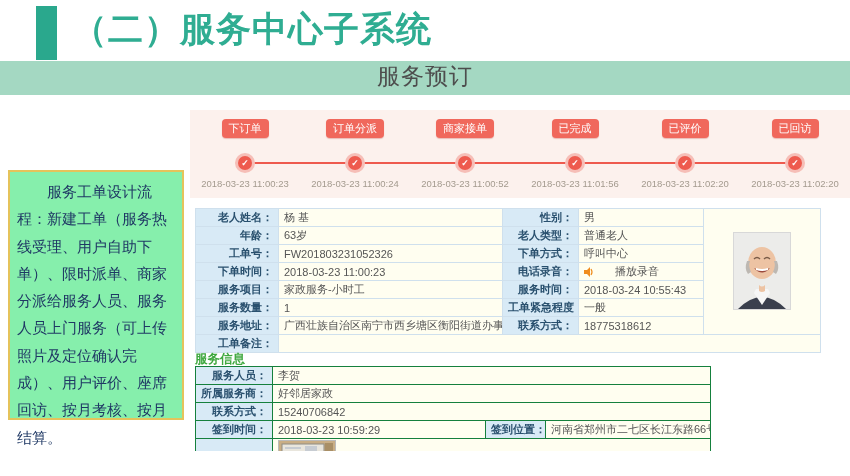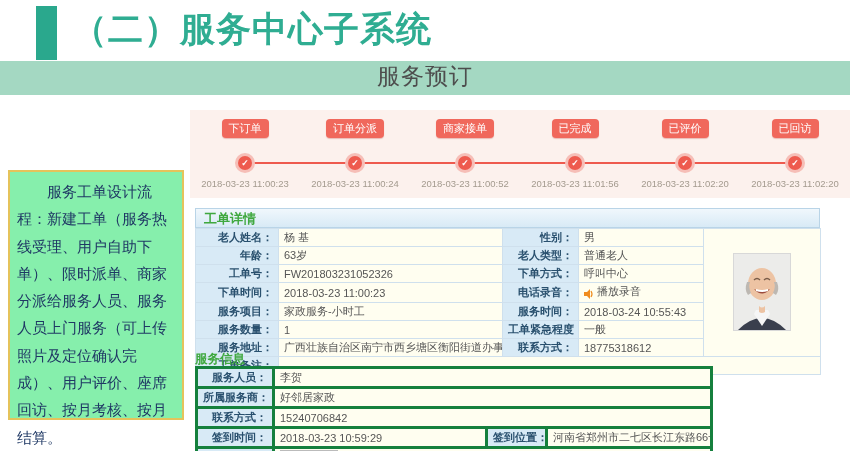--- a/index.html
+++ b/index.html
@@ -52,28 +52,28 @@
   .panel-header {
     height:20px; background:linear-gradient(#f0f7fc,#d8eaf6);
     border:1px solid #b9d4e7; border-bottom:1px solid #b9d4e7;
     color:#3fa83f; font-weight:bold; font-size:13px; line-height:19px; padding-left:8px;
   }
   table.detail { border-collapse:collapse; width:625px; table-layout:fixed; background:#fffef0;padding-left:12px; }
   table.detail td { border:1px solid #cfe0ed; height:15px; font-size:11px; padding:1px 5px; overflow:hidden; white-space:nowrap; }
   td.lbl { background:#d8eaf6; color:#29506e; font-weight:bold; text-align:right; }
   td.val { color:#555555; text-align:left; }
   td.photo-cell { background:#fffef0; text-align:center; vertical-align:middle; }
-  .record-link { display:inline-flex; align-items:flex-end; gap:3px; color:#555555; cursor:pointer; }
+  .record-link { display:inline-flex; align-items:center; gap:21px; color:#555555; cursor:pointer; }
   .portrait-frame { display:inline-block; width:58px; height:78px; border:1px solid #d8d8d8; background:#ececea; }
 
   
   .si-header { position:absolute; left:5px; top:241px; color:#3fa83f; font-size:12.5px; font-weight:bold; }
   .si-table-wrap { position:absolute; left:5px; top:256px; }
   table.si { border-collapse:collapse; width:515px; table-layout:fixed; background:#fffef0; }
-  table.si td { border:3px solid #15803d; height:14px; font-size:11px; padding:1px 5px; overflow:hidden; white-space:nowrap; }
+  table.si td { border:1px solid #15803d; height:14px; font-size:11px; padding:1px 5px; overflow:hidden; white-space:nowrap; }
   .photo-thumb { width:58px; height:50px; border:1px solid #bbbbbb; display:inline-block; vertical-align:middle; cursor:pointer; }
   td.photo-row { height:54px; }
 
   .bottom-line { position:absolute; left:190px; top:471px; width:660px; height:2px; background:#cbdde9; }
 </style>
 </head>
 <body>
 
 <div class="slide">
 
@@ -131,21 +131,20 @@
           <button class="step-btn">已回访</button>
           <div class="step-dot">
               <div class="step-dot-inner">✓</div>
             </div>
           <div class="step-time">2018-03-23 11:02:20</div>
         </div>
       </div>
     </div>
 
     <div class="order-panel">
-      <div class="panel-header">工单详情</div>
       <table class="detail">
         <colgroup>
             <col style="width:83px">
             <col style="width:224px">
             <col style="width:76px">
             <col style="width:125px">
             <col style="width:117px">
           </colgroup>
         <tbody>
             <tr>

